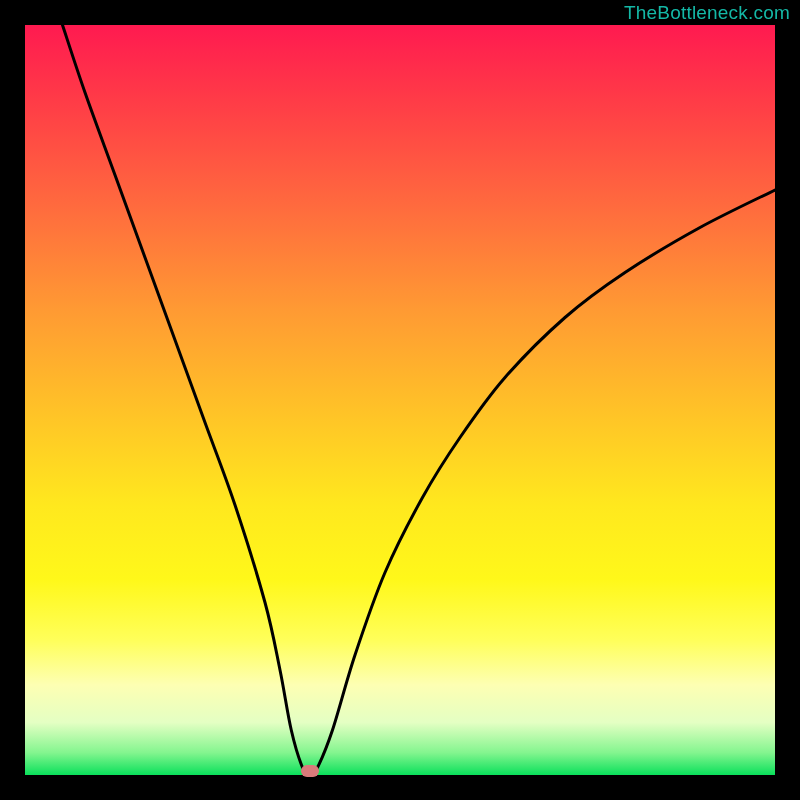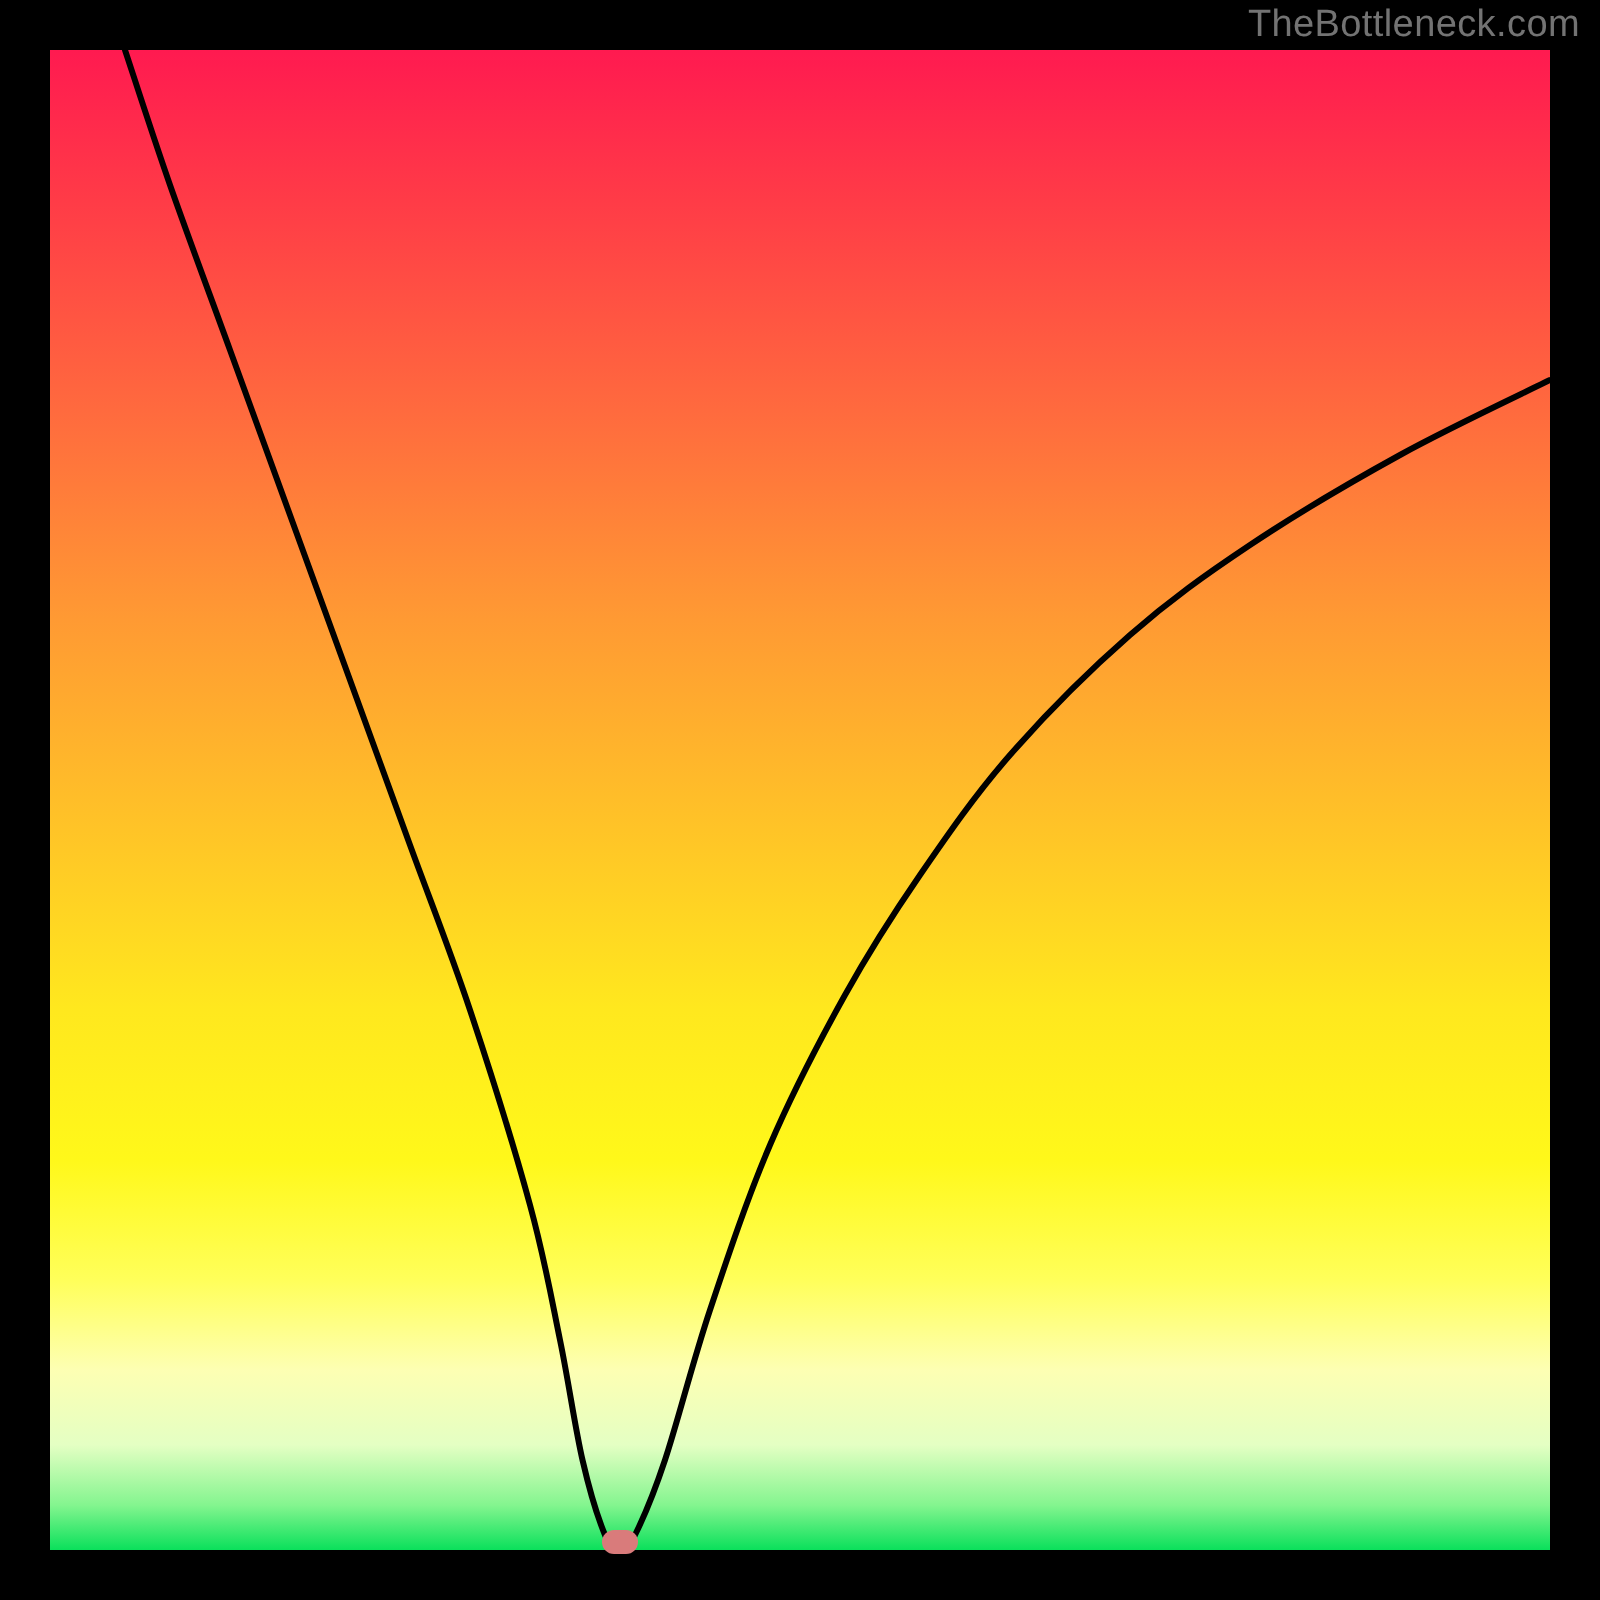--- a/index.html
+++ b/index.html
@@ -29,21 +29,21 @@
       #fdffb3 88%,
       #e4ffc3 93%,
       #84f58f 97%,
       #0ae05b 100%
     );
   }
   .watermark {
     position: absolute;
     top: 2px;
     right: 10px;
-    color: #737373;
+    color: #14b8a6;
     font-size: 19px;
     font-weight: 500;
     letter-spacing: 0.2px;
     font-family: Arial, Helvetica, sans-serif;
   }
   svg.curve {
     position: absolute;
     left: 0;
     top: 0;
     width: 750px;

